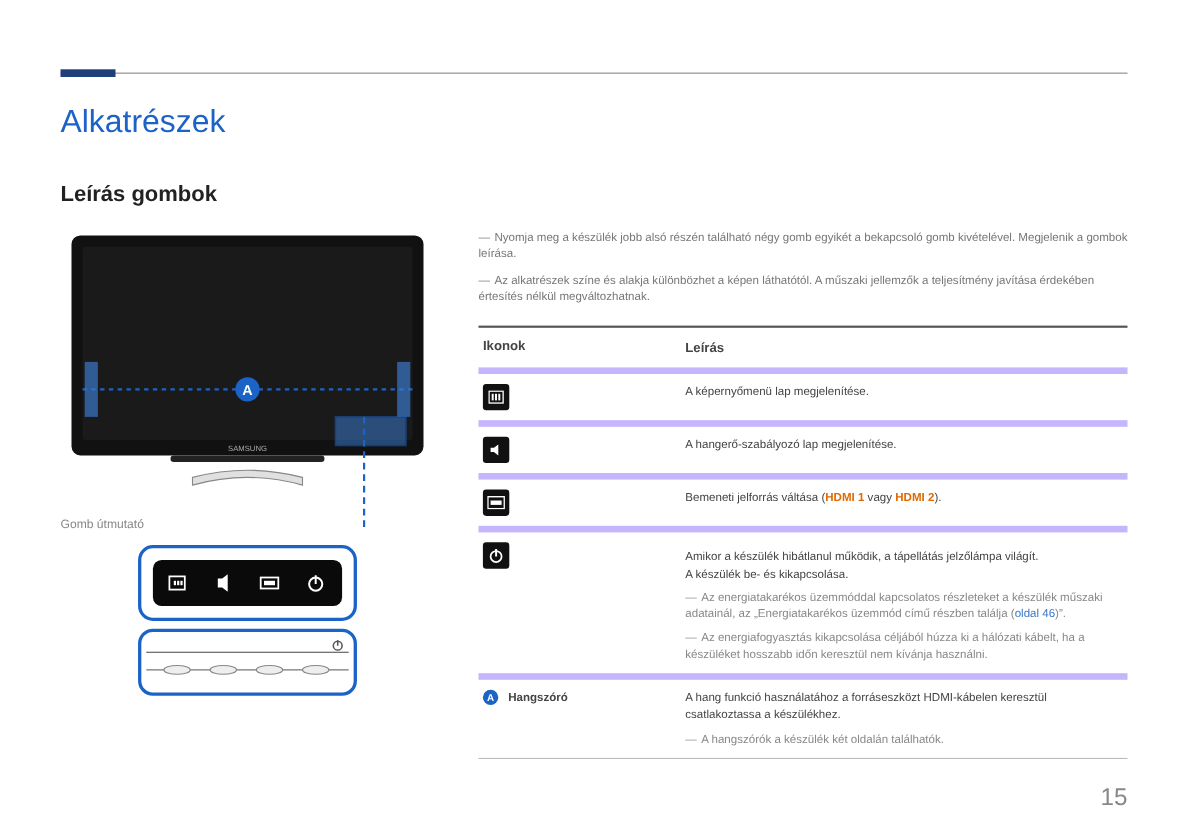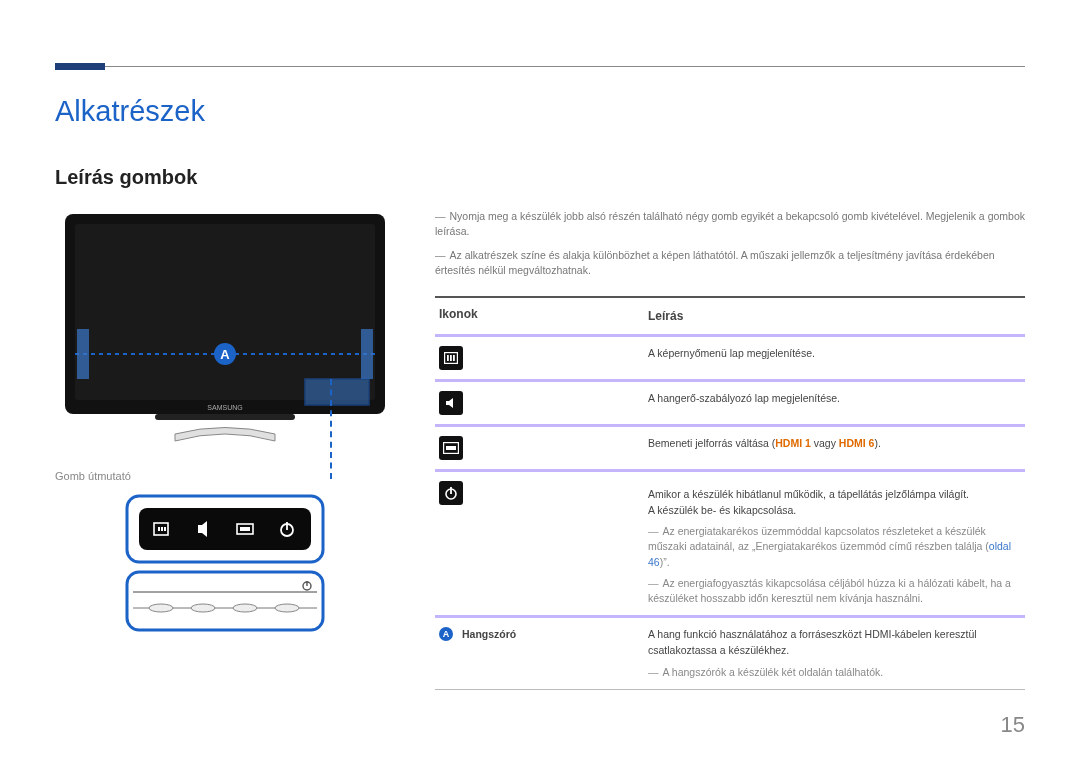--- a/index.html
+++ b/index.html
@@ -68,28 +68,28 @@
   .note::before {
     content: "―";
     margin-right: 4px;
     color: #888;
   }
   .table-area {
     margin-top: 18px;
   }
   .row {
     display: flex;
-    border-top: 3px solid #c4b5fd;
+    border-top: 6px solid #c4b5fd;
     padding: 9px 4px;
     align-items: flex-start;
   }
   .row.header { border-top: 2px solid #555; font-weight: bold; font-size: 12px; }
   .row:last-child { border-bottom: 1px solid #bbb; }
   .col-icon {
-    width: 209px;
+    width: 184px;
     flex-shrink: 0;
     display: flex;
     align-items: center;
     gap: 6px;
   }
   .col-desc { flex: 1; line-height: 1.5; }
   .icon-box {
     width: 24px; height: 24px; background: #111; border-radius: 3px;
     display: flex; align-items: center; justify-content: center;
     color: #fff;
@@ -248,21 +248,21 @@
         <div class="row">
           <div class="col-icon">
             <span class="icon-box">
               <svg width="16" height="12">
                   <rect x="0.5" y="0.5" width="15" height="11" fill="none" stroke="#fff" stroke-width="1.4"></rect>
                   <rect x="3" y="4" width="10" height="4" fill="#fff"></rect>
                 </svg>
             </span>
           </div>
           <div class="col-desc">
-            <span>Bemeneti jelforrás váltása (</span><span class="bold orange">HDMI 1</span><span> vagy </span><span class="bold orange">HDMI 6</span><span>).</span>
+            <span>Bemeneti jelforrás váltása (</span><span class="bold orange">HDMI 1</span><span> vagy </span><span class="bold orange">HDMI 2</span><span>).</span>
           </div>
         </div>
 
         <div class="row">
           <div class="col-icon">
             <span class="icon-box">
               <svg width="14" height="14">
                   <circle cx="7" cy="8" r="5" fill="none" stroke="#fff" stroke-width="1.6"></circle>
                   <line x1="7" y1="1" x2="7" y2="8" stroke="#fff" stroke-width="1.8"></line>
                 </svg>

